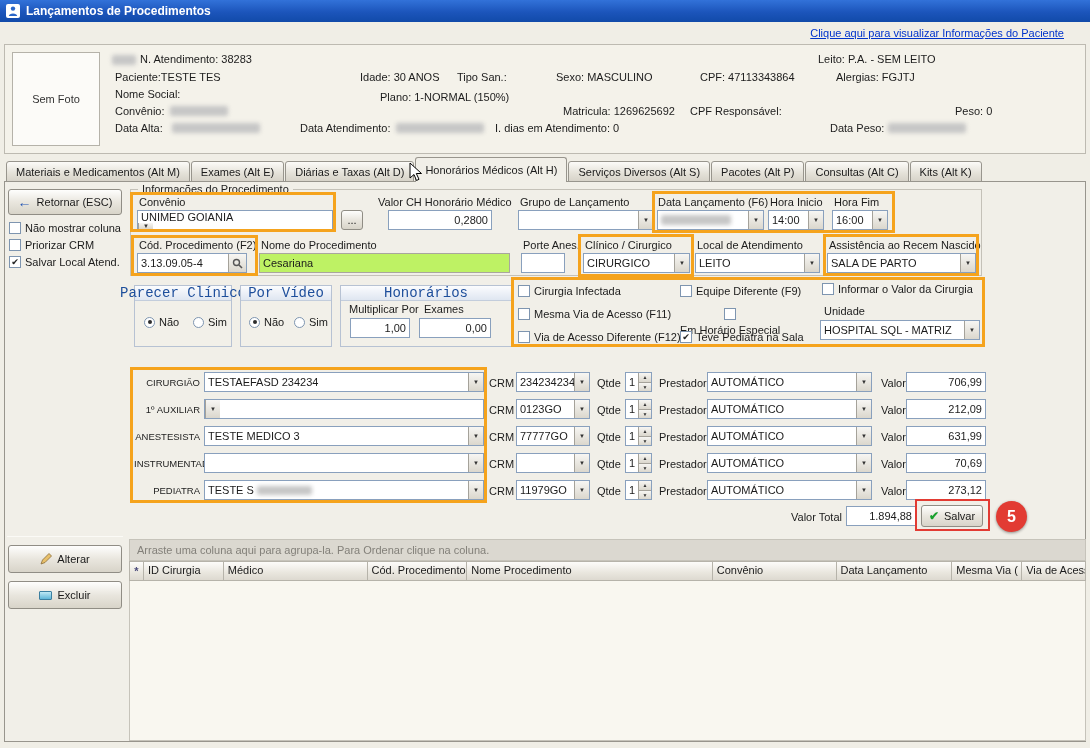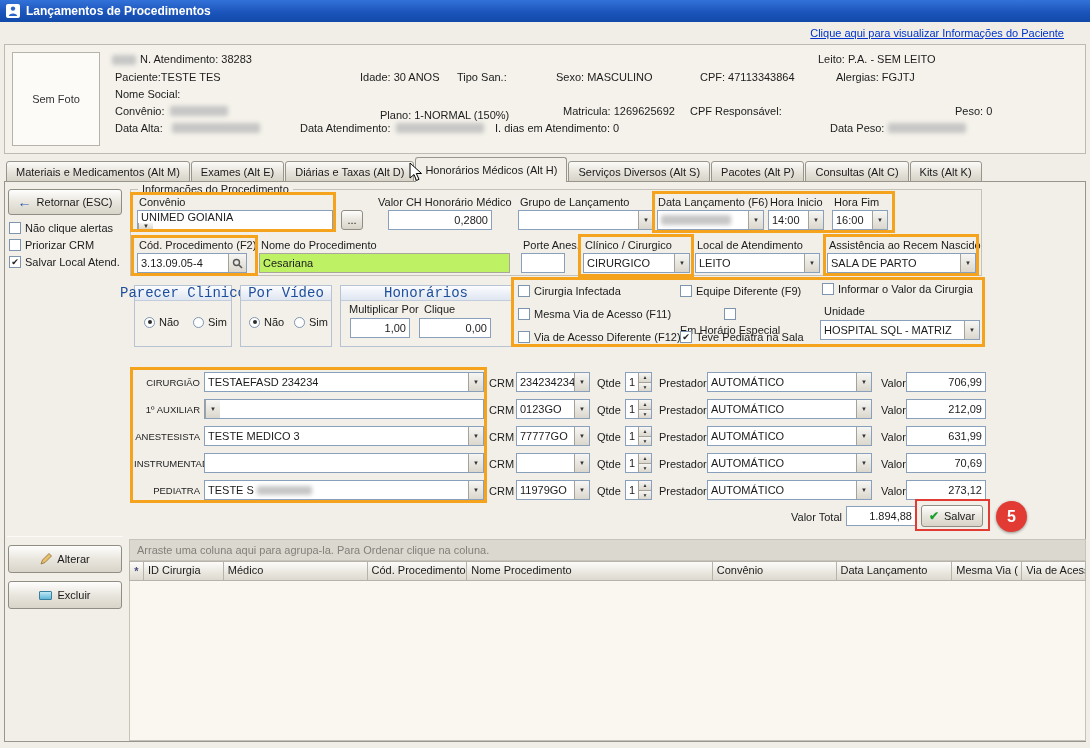--- a/index.html
+++ b/index.html
@@ -104,21 +104,21 @@
     <span class="lbl" style="left:360px;top:71px;">Idade: 30 ANOS</span>
     <span class="lbl" style="left:457px;top:71px;">Tipo San.:</span>
     <span class="lbl" style="left:556px;top:71px;">Sexo: MASCULINO</span>
     <span class="lbl" style="left:700px;top:71px;">CPF: 47113343864</span>
     <span class="lbl" style="left:836px;top:71px;">Alergias: FGJTJ</span>
 
     <span class="lbl" style="left:115px;top:88px;">Nome Social:</span>
 
     <span class="lbl" style="left:115px;top:105px;">Convênio:</span>
     <span class="redactabs" style="left:170px;top:106px;width:58px;height:10px;"></span>
-    <span class="lbl" style="left:380px;top:109px;">Plano: 1-NORMAL (150%)</span>
+    <span class="lbl" style="left:380px;top:91px;">Plano: 1-NORMAL (150%)</span>
     <span class="lbl" style="left:563px;top:105px;">Matricula: 1269625692</span>
     <span class="lbl" style="left:690px;top:105px;">CPF Responsável:</span>
     <span class="lbl" style="left:955px;top:105px;">Peso: 0</span>
 
     <span class="lbl" style="left:115px;top:122px;">Data Alta:</span>
     <span class="redactabs" style="left:172px;top:123px;width:88px;height:10px;"></span>
     <span class="lbl" style="left:300px;top:122px;">Data Atendimento:</span>
     <span class="redactabs" style="left:396px;top:123px;width:88px;height:10px;"></span>
     <span class="lbl" style="left:495px;top:122px;">I. dias em Atendimento: 0</span>
     <span class="lbl" style="left:830px;top:122px;">Data Peso:</span>
@@ -142,21 +142,21 @@
     <path d="M1,1 L1,16 L5,12.5 L7.5,18.5 L10,17.3 L7.3,11.5 L12.5,11.5 Z" fill="#fff" stroke="#000" stroke-width="1"></path>
   </svg>
 
   <div>
     <div class="pbtn" style="left:8px;top:189px;width:114px;height:26px;">
       <span class="backarrow">←</span>
       <span>Retornar (ESC)</span>
     </div>
     <div class="chk" style="left:9px;top:222px;">
       <span class="bx"></span>
-      <span>Não clique alertas</span>
+      <span>Não mostrar coluna</span>
     </div>
     <div class="chk" style="left:9px;top:239px;">
       <span class="bx"></span>
       <span>Priorizar CRM</span>
     </div>
     <div class="chk" style="left:9px;top:256px;">
       <span class="bx">✔</span>
       <span>Salvar Local Atend.</span>
     </div>
     <div class="sep" style="left:7px;top:536px;width:116px;"></div>
@@ -276,21 +276,21 @@
       <span>Sim</span>
     </div>
 
     <div class="grp" style="left:340px;top:285px;width:172px;height:62px;">
       <div class="cap">Honorários</div>
     </div>
     <span class="lbl" style="left:349px;top:303px;">Multiplicar Por</span>
     <div class="fld num" style="left:350px;top:318px;width:60px;">
       <span class="t">1,00</span>
     </div>
-    <span class="lbl" style="left:424px;top:303px;">Clique</span>
+    <span class="lbl" style="left:424px;top:303px;">Exames</span>
     <div class="fld num" style="left:419px;top:318px;width:72px;">
       <span class="t">0,00</span>
     </div>
 
     <div class="chk" style="left:518px;top:285px;">
       <span class="bx"></span>
       <span>Cirurgia Infectada</span>
     </div>
     <div class="chk" style="left:518px;top:308px;">
       <span class="bx"></span>

